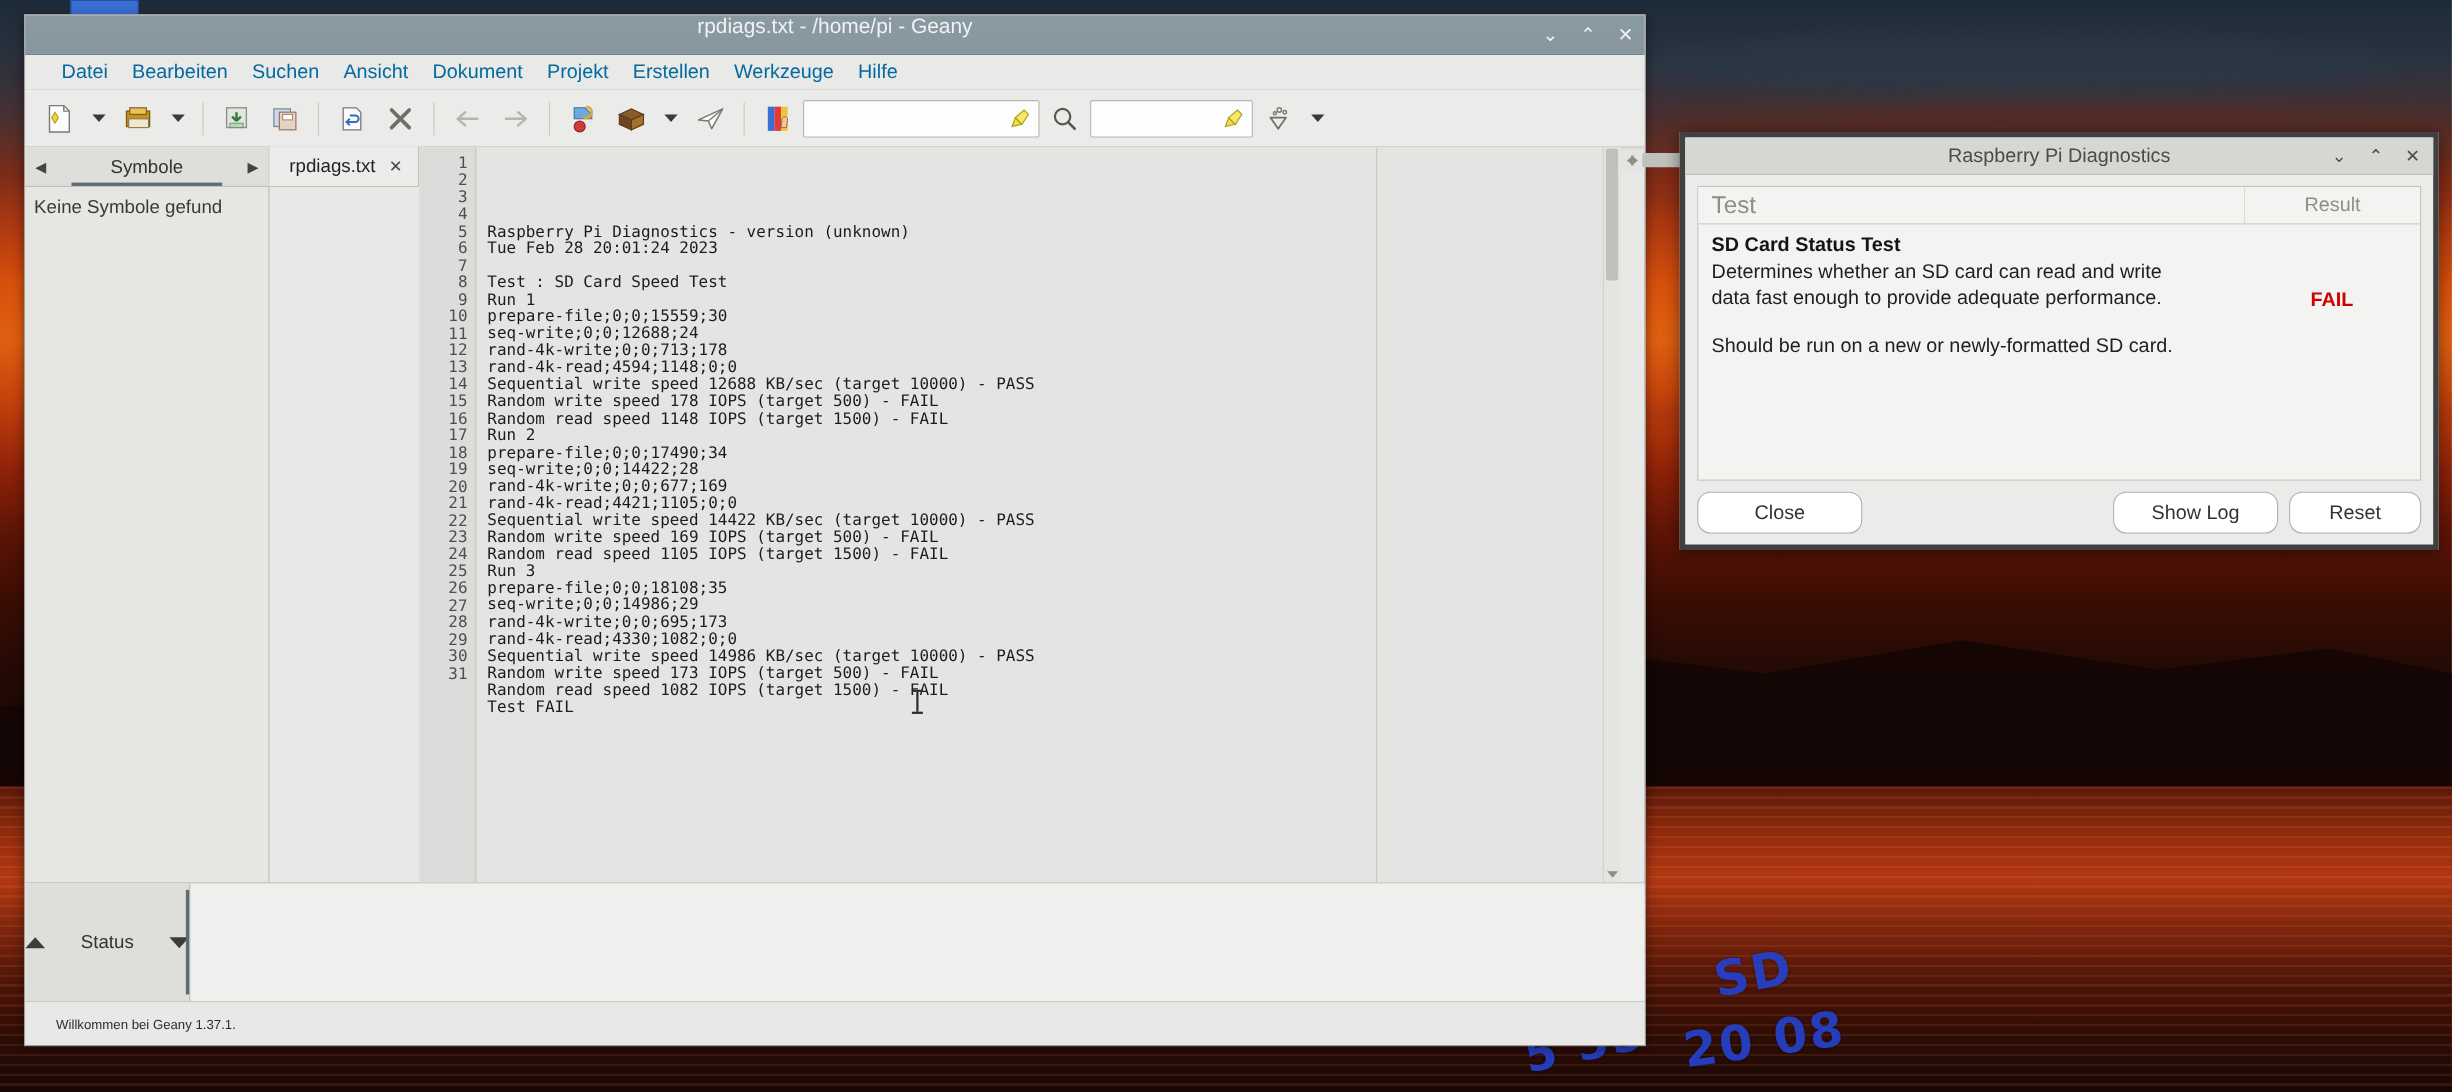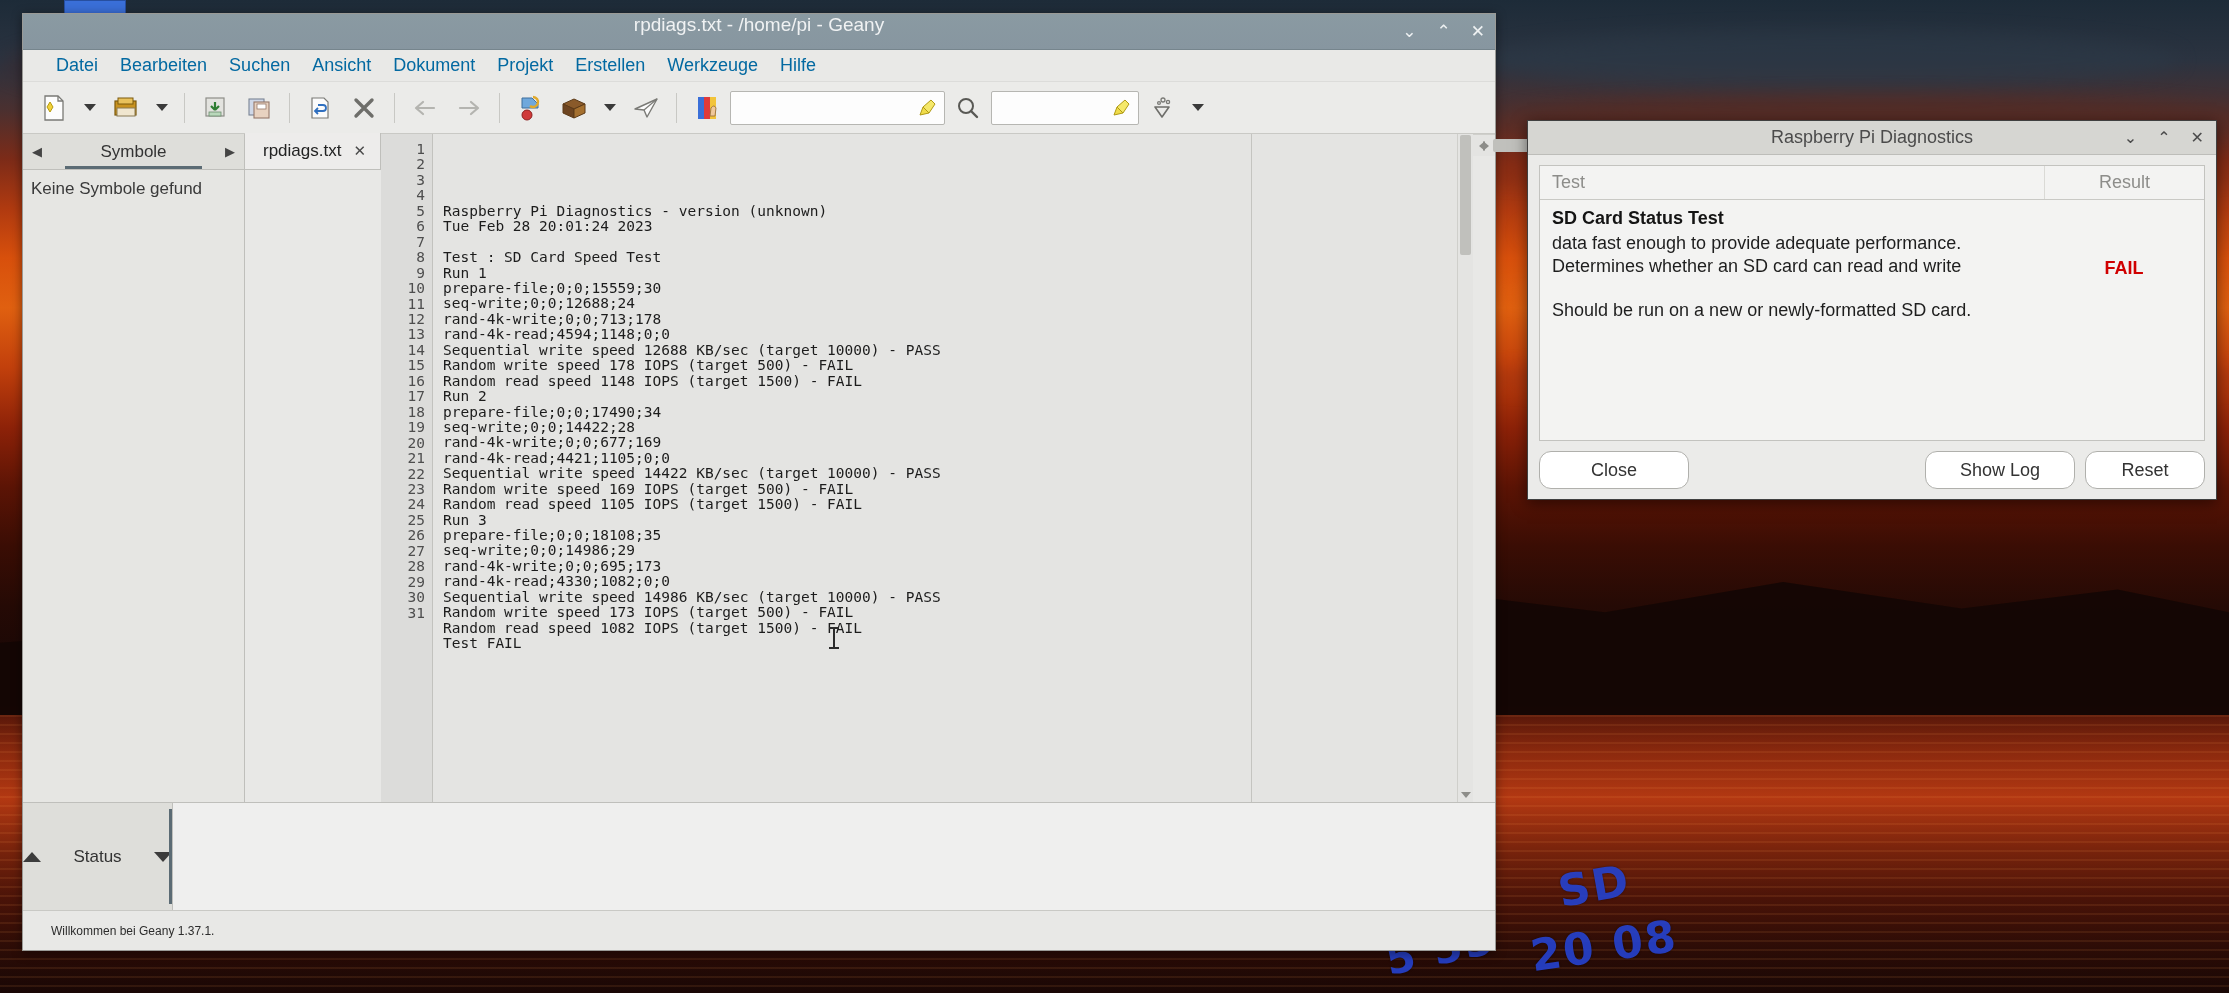--- a/index.html
+++ b/index.html
@@ -273,35 +273,35 @@
     display: flex; align-items: center; padding-left: 28px;
     font-size: 12px; color: #2c2c2c; text-align: right;
   }
 
   
   #rpd {
     position: absolute;
     left: 1527px; top: 120px;
     width: 690px; height: 380px;
     background: #ebebe9;
-    border: 1px solid #404040;
+    border: 5px solid #404040;
     box-shadow: 0 3px 14px rgba(0,0,0,.5);
     display: flex; flex-direction: column;
   }
   #rpd .dtitle {
     height: 34px; flex: 0 0 34px;
     background: #d6d6d2;
     display: flex; align-items: center; position: relative;
     border-bottom: 1px solid #bdbdb9;
   }
   #rpd .dtitle .t { flex: 1; text-align: center; font-size: 18px; color: #4b4b4b; }
   #rpd .dtitle .btns { position: absolute; right: 12px; display: flex; gap: 20px; color: #4b4b4b; font-size: 16px; }
   #rpd .content { flex: 1 1 auto; margin: 10px 11px 0 11px; background: #f3f3f2; border: 1px solid #c3c3bf; display: flex; flex-direction: column; }
   #rpd .thead { height: 34px; flex: 0 0 34px; display: flex; border-bottom: 1px solid #c9c9c5; background: #f3f3f2; }
-  #rpd .thead .c1 { flex: 1; display: flex; align-items: center; padding-left: 12px; font-size: 18px; color: #8d8d8a; }
+  #rpd .thead .c1 { flex: 1; display: flex; align-items: center; padding-left: 12px; font-size: 22px; color: #8d8d8a; }
   #rpd .thead .c2 { width: 160px; display: flex; align-items: center; justify-content: center; font-size: 18px; color: #8d8d8a; border-left: 1px solid #dadad6; }
   #rpd .trow { display: flex; flex: 1; min-height: 0; }
   #rpd .trow .c1 { flex: 1; padding: 8px 12px 0 12px; }
   #rpd .trow .c2 { width: 160px; display: flex; align-items: flex-start; justify-content: center; padding-top: 58px; }
   #rpd .tname { font-size: 18px; font-weight: bold; color: #141414; margin-bottom: 3px; }
   #rpd .tdesc { font-size: 18px; color: #1e1e1e; line-height: 23px; }
   #rpd .tnote { font-size: 18px; color: #1e1e1e; margin-top: 22px; }
   #rpd .result { font-size: 18px; font-weight: bold; }
   #rpd .footer { height: 58px; flex: 0 0 58px; display: flex; align-items: center; padding: 0 11px; gap: 10px; }
   #rpd .btn {
@@ -584,22 +584,22 @@
   </div>
 
   <div class="content">
     <div class="thead">
       <div class="c1">Test</div>
       <div class="c2">Result</div>
     </div>
     <div class="trow">
       <div class="c1">
         <div class="tname">SD Card Status Test</div>
+        <div class="tdesc">Determines whether an SD card can read and write</div>
         <div class="tdesc">data fast enough to provide adequate performance.</div>
-        <div class="tdesc">Determines whether an SD card can read and write</div>
         <div class="tnote">Should be run on a new or newly-formatted SD card.</div>
       </div>
       <div class="c2">
         <span class="result" id="rpd-result" style="color: rgb(208, 0, 0);">FAIL</span>
       </div>
     </div>
   </div>
 
   <div class="footer">
     <div class="btn">Close</div>

